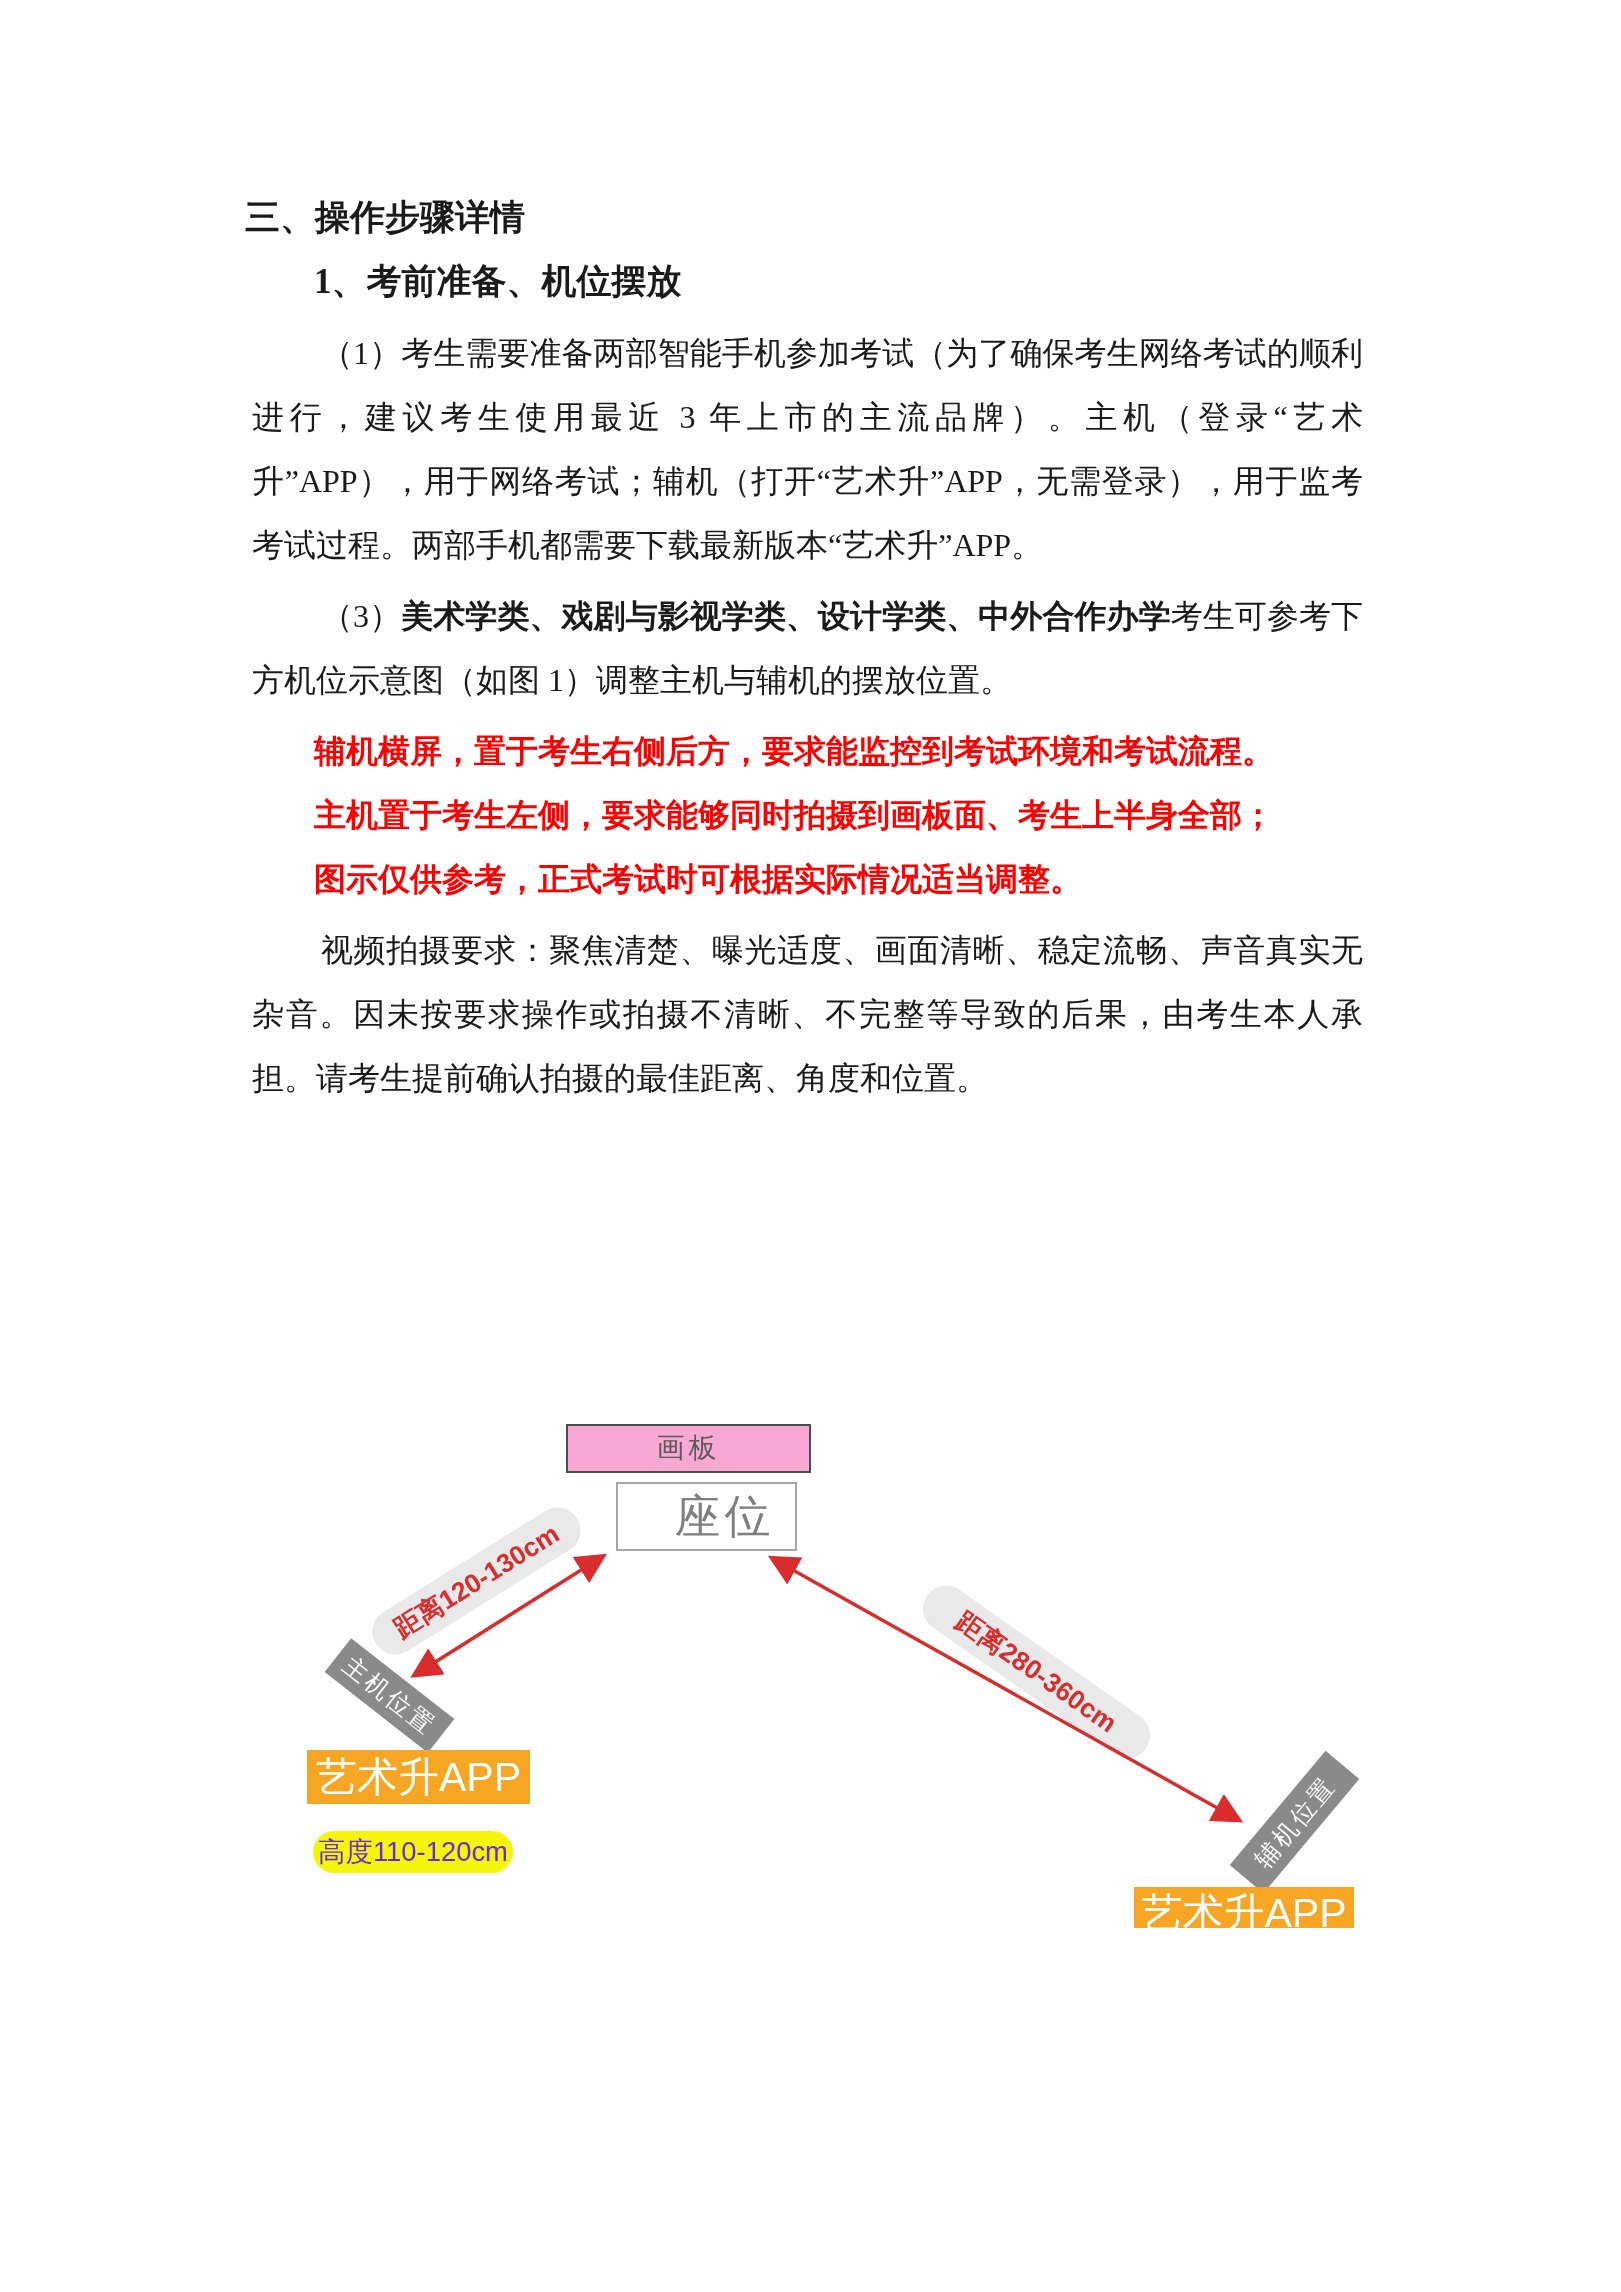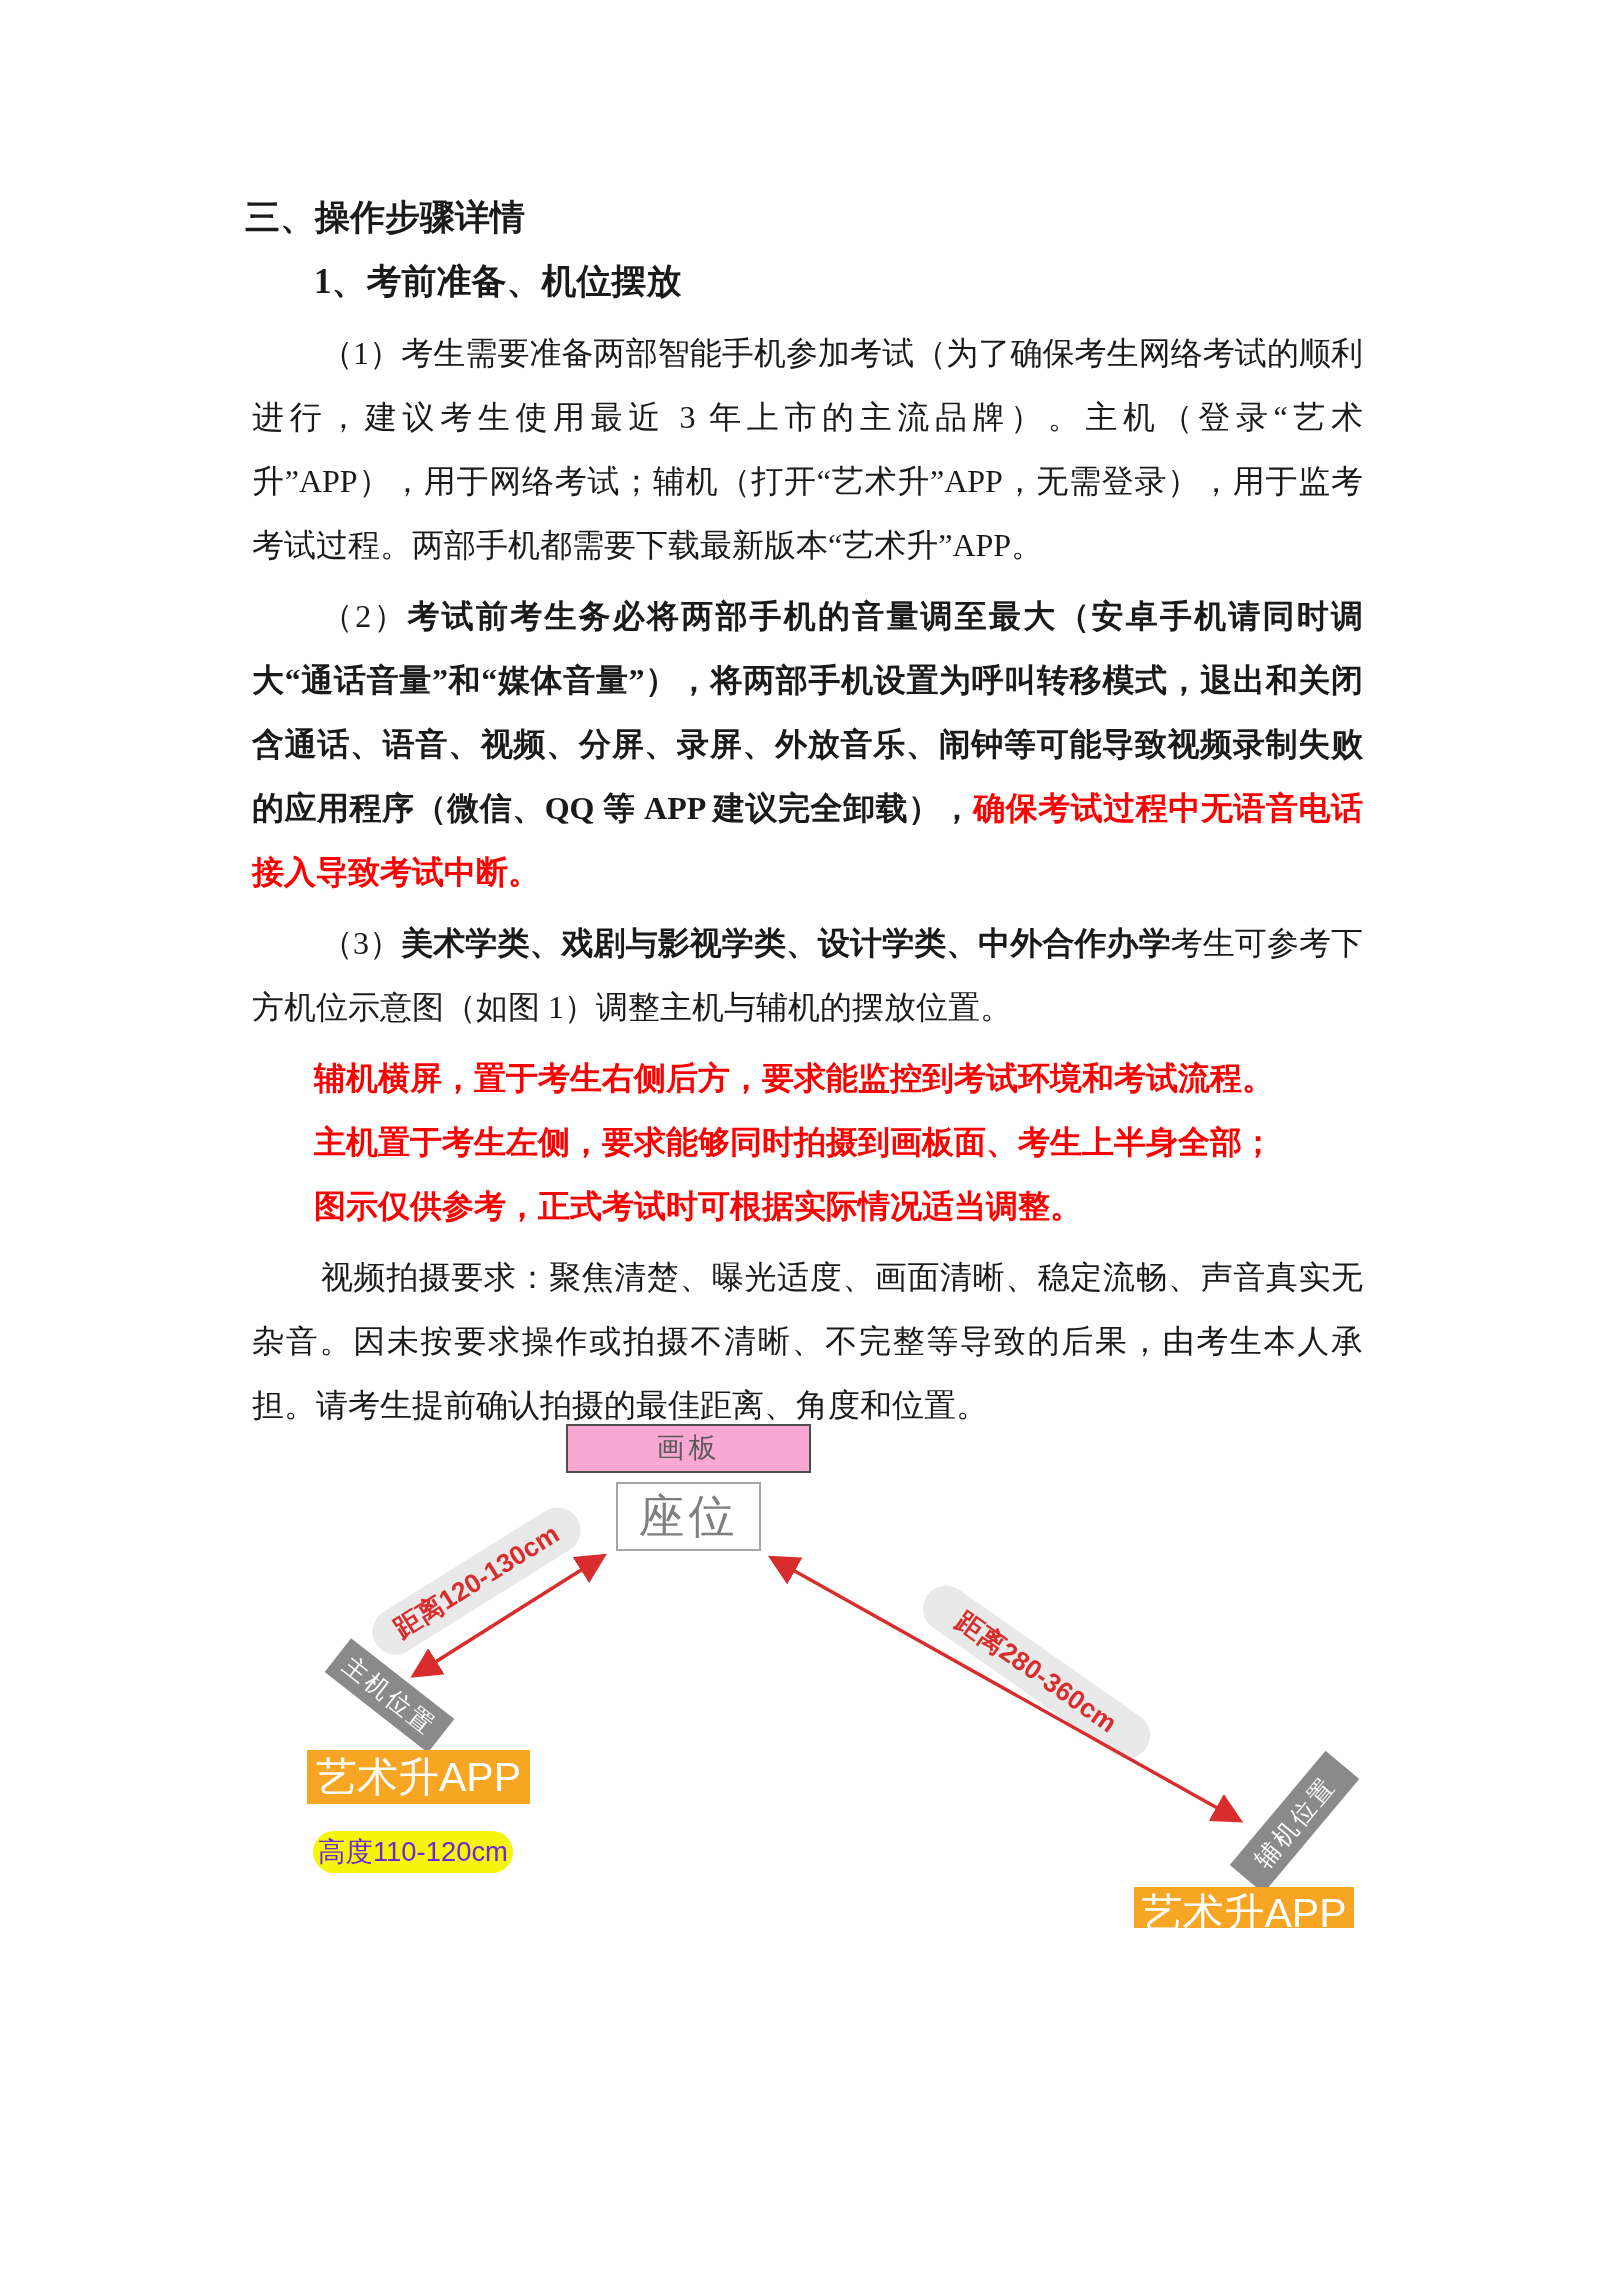--- a/index.html
+++ b/index.html
@@ -59,21 +59,21 @@
   .boardbox{
     position:absolute; left:566px; top:21.6px; width:241px; height:45px;
     border:2.9px solid #4d4d4d; background:#f9a8d4;
     display:flex; align-items:center; justify-content:center;
     font-size:28px; color:#595959; letter-spacing:3.9px;
   }
   .seatbox{
     position:absolute; left:616px; top:80px; width:141px; height:65px;
     border:2px solid #a6a6a6; background:#fff;
     display:flex; align-items:center; justify-content:center;
-    font-size:46px; color:#7f7f7f; letter-spacing:3.9px;
+    font-size:46px; color:#7f7f7f; letter-spacing:3.9px;padding-left:36px;
   }
   .pill{
     position:absolute;
     background:#e9e9e9;
     border-radius:25.5px;
     display:flex; align-items:center; justify-content:center;
     color:#D92D2D;
     font-size:26.5px;
     font-weight:700;
   }
@@ -124,21 +124,20 @@
 <body>
 
 <div class="page">
 
   <div class="textblock">
     <h1 class="h1">三、操作步骤详情</h1>
     <h2 class="h2">1、考前准备、机位摆放</h2>
 
     <p class="body"><span>（1）</span><span>考生需要准备两部智能手机参加考试（为了确保考生网络考试的顺利进行，建议考生使用最近 3 年上市的主流品牌）。主机（登录“艺术升”APP），用于网络考试；辅机（打开“艺术升”APP，无需登录），用于监考考试过程。两部手机都需要下载最新版本“艺术升”APP。</span></p>
 
-    <p class="body"><span>（2）</span><span class="b">考试前考生务必将两部手机的音量调至最大（安卓手机请同时调大“通话音量”和“媒体音量”），将两部手机设置为呼叫转移模式，退出和关闭含通话、语音、视频、分屏、录屏、外放音乐、闹钟等可能导致视频录制失败的应用程序（微信、QQ 等 APP 建议完全卸载），</span><span class="red">确保考试过程中无语音电话接入导致考试中断。</span></p>
 
     <p class="body"><span>（3）</span><span class="b">美术学类、戏剧与影视学类、设计学类、中外合作办学</span><span>考生可参考下方机位示意图（如图 1）调整主机与辅机的摆放位置。</span></p>
 
     <p class="redline">辅机横屏，置于考生右侧后方，要求能监控到考试环境和考试流程。</p>
     <p class="redline">主机置于考生左侧，要求能够同时拍摄到画板面、考生上半身全部；</p>
     <p class="redline">图示仅供参考，正式考试时可根据实际情况适当调整。</p>
 
     <p class="body">视频拍摄要求：聚焦清楚、曝光适度、画面清晰、稳定流畅、声音真实无杂音。因未按要求操作或拍摄不清晰、不完整等导致的后果，由考生本人承担。请考生提前确认拍摄的最佳距离、角度和位置。</p>
   </div>
 

